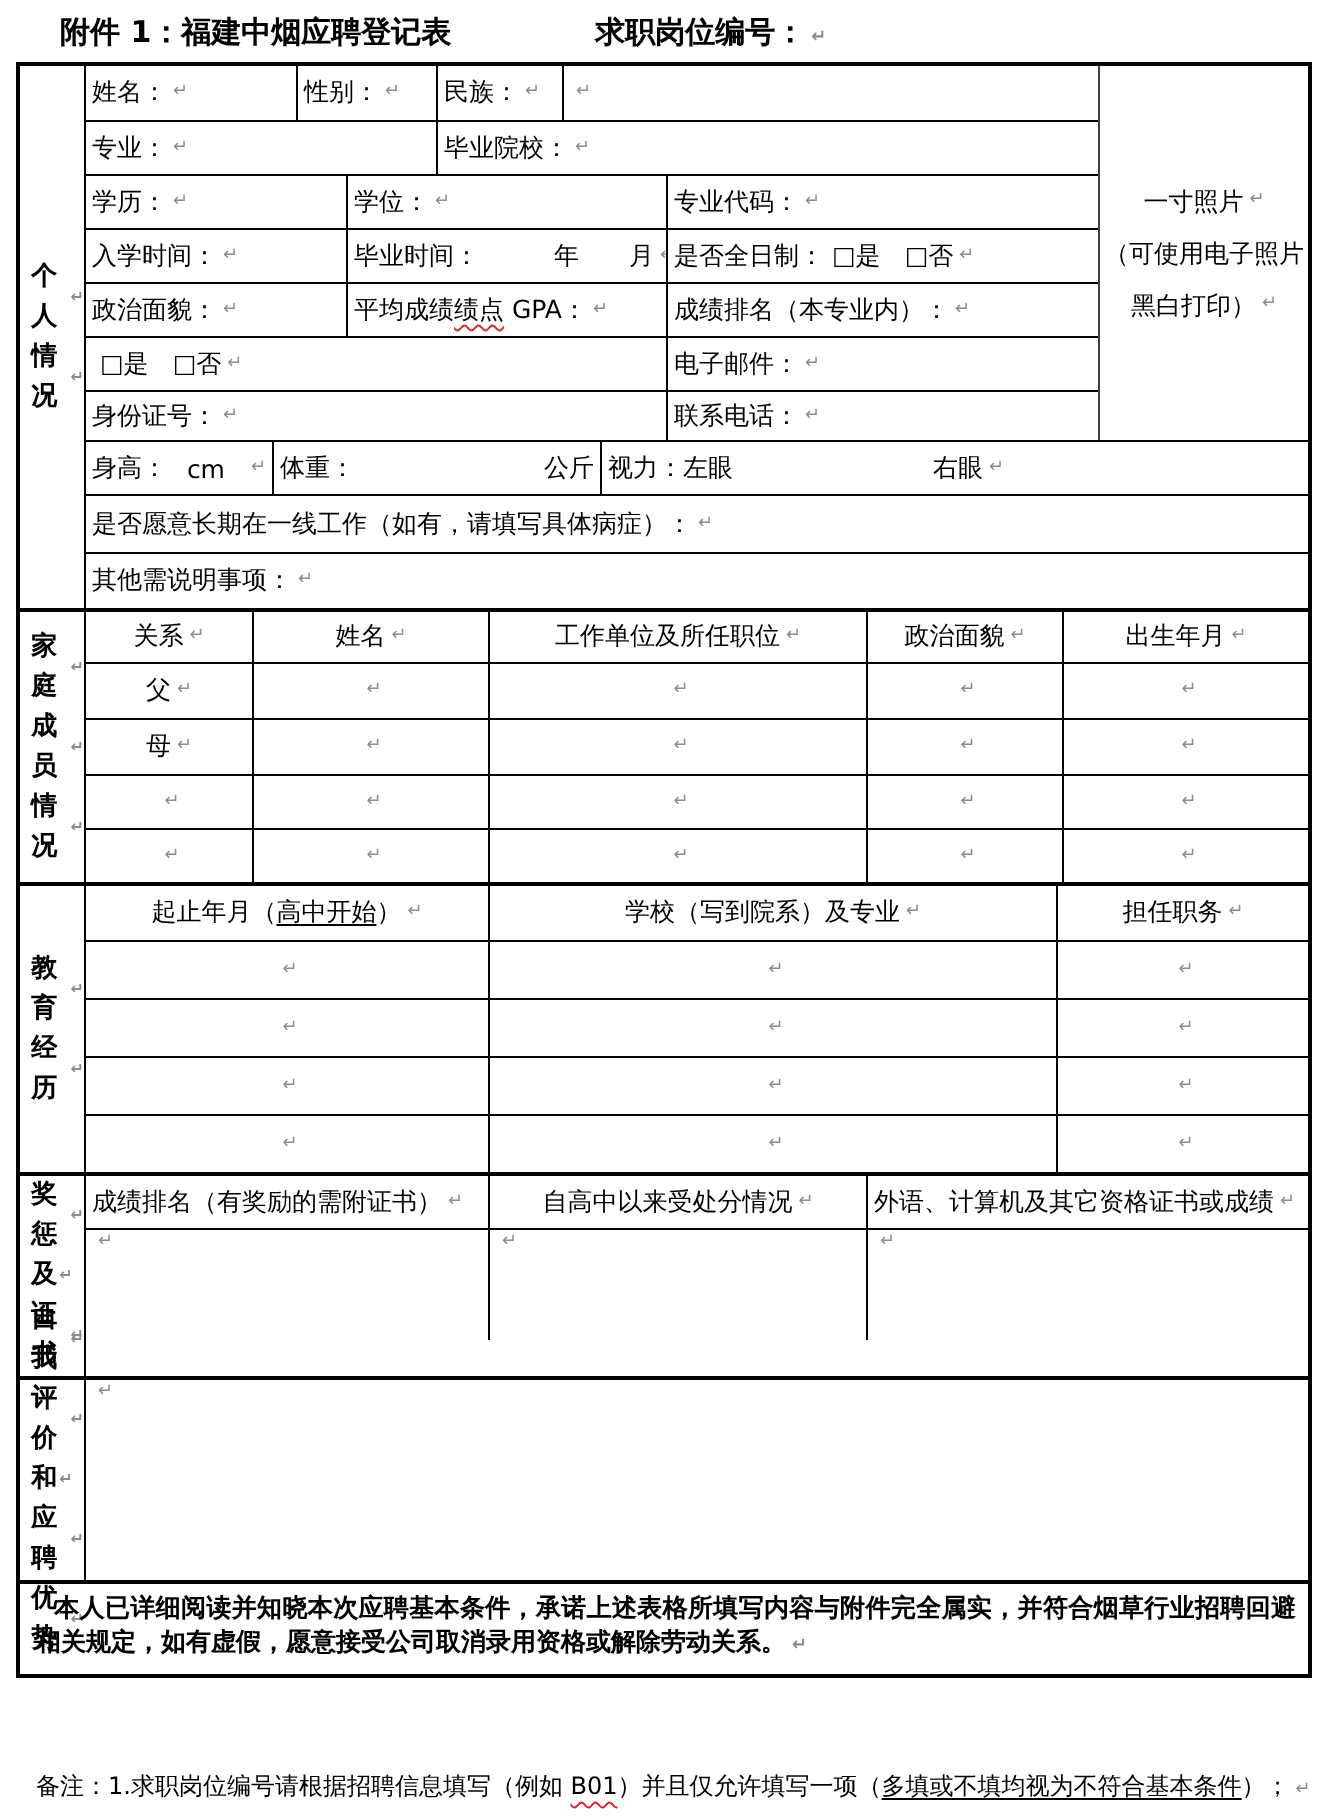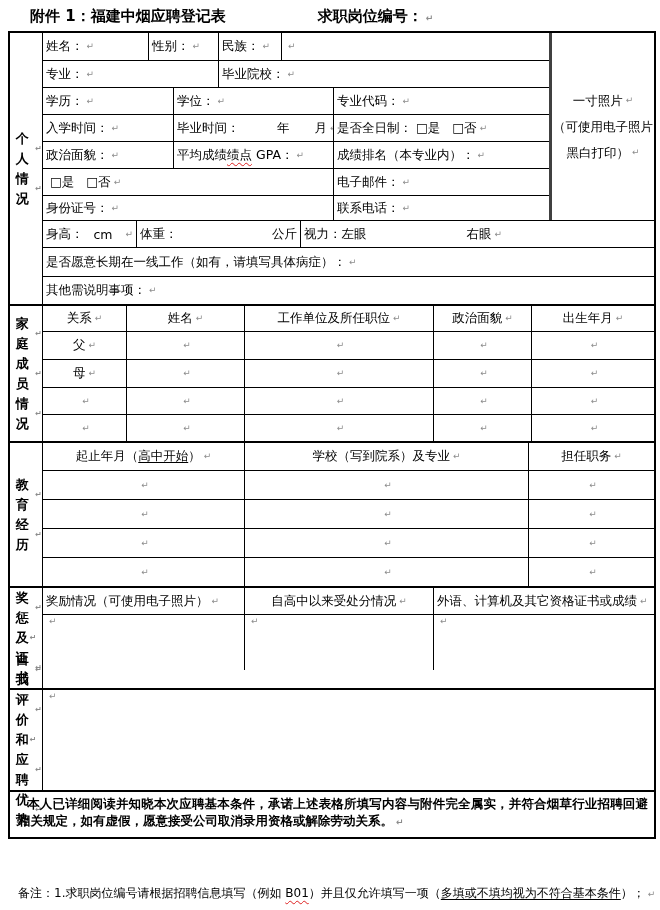--- a/index.html
+++ b/index.html
@@ -1,19 +1,19 @@
 <!DOCTYPE html>
 <html><head>
 <meta charset="utf-8">
 <style>
   *{box-sizing:border-box;margin:0;padding:0}
   html,body{width:660px;background:#fff;color:#000;
     font-family:"DejaVu Sans","Liberation Sans",sans-serif;font-size:12.5px}
   .title-row{display:flex;align-items:baseline;padding:7px 0 5px 30px;font-weight:bold;font-size:15px;white-space:pre}
-  .job{margin-left:92px}
+  .job{margin-left:72px}
   .tbl{margin-left:8px;width:648px;border:2px solid #000;display:flex;flex-direction:column}
   .s{display:flex;border-top:2px solid #000;flex:none}
   .s.first{border-top:none}
   .lab{flex:0 0 33px;border-right:1px solid #000;display:flex;flex-direction:column;justify-content:center;
        align-items:center;font-weight:bold;font-size:13px;line-height:20px;text-align:center}
   .lab .ln{display:flex;align-items:center}
   .ct{flex:1;display:flex;flex-direction:column;min-width:0}
   .r{display:flex;border-top:1px solid #000;flex:none}
   .r.f{border-top:none}
   .c{border-left:1px solid #000;display:flex;align-items:center;padding:0 3px;white-space:pre;overflow:hidden;min-width:0}
@@ -24,21 +24,21 @@
   .top{align-items:flex-start;padding-top:2px}
   .pc{color:#8c8c8c;font-size:9px;margin-left:3px;line-height:1;flex:none}
   .lab .pc{font-size:8px;margin-left:1px}
   .u{text-decoration:underline;text-underline-offset:2px}
   .wavy{text-decoration-line:underline;text-decoration-style:wavy;text-decoration-color:#d22;
         text-decoration-thickness:1px;text-underline-offset:3px}
   .cb{margin-left:12px}
   .cb.first{margin-left:4px}
   .ptop{display:flex;flex:none}
   .pleft{width:506px;display:flex;flex-direction:column}
-  .photo{flex:1;border-left:3px solid #404040;display:flex;flex-direction:column;justify-content:center;
+  .photo{flex:1;border-left:1px solid #404040;display:flex;flex-direction:column;justify-content:center;
          align-items:center;line-height:26px;text-align:center}
   .photo .ln{display:flex;align-items:center}
   .decl{flex:1;display:flex;flex-direction:column;font-weight:bold}
   .decl-wrap{padding:4px 6px 0 8px;text-align:justify;line-height:16.5px}
   .decl-wrap .ind{display:inline-block;width:9px}
   .sig{display:flex;align-items:center;margin-top:auto;padding:0 10px 5px 240px;white-space:pre}
   .sig-date{margin-left:auto}
   .notes{padding:7px 4px 0 18px;font-size:12px;line-height:19px;white-space:pre}
 </style>
 </head>
@@ -232,21 +232,21 @@
           <span>及</span>
           <span class="pc">↵</span>
         </div>
       <div class="ln">
           <span>证书</span>
           <span class="pc">↵</span>
         </div>
     </div>
     <div class="ct">
       <div class="r f" style="height:26px">
-        <div class="c f" style="width:201px"><span>奖励情况（可使用电子照片）</span><span class="pc">↵</span></div>
+        <div class="c f" style="width:201px"><span>成绩排名（有奖励的需附证书）</span><span class="pc">↵</span></div>
         <div class="c cc" style="width:189px"><span>自高中以来受处分情况</span><span class="pc">↵</span></div>
         <div class="c last"><span>外语、计算机及其它资格证书或成绩</span><span class="pc">↵</span></div>
       </div>
       <div class="r" style="height:56px">
         <div class="c f top" style="width:201px"><span class="pc">↵</span></div>
         <div class="c top" style="width:189px"><span class="pc">↵</span></div>
         <div class="c top last"><span class="pc">↵</span></div>
       </div>
     </div>
   </div>

